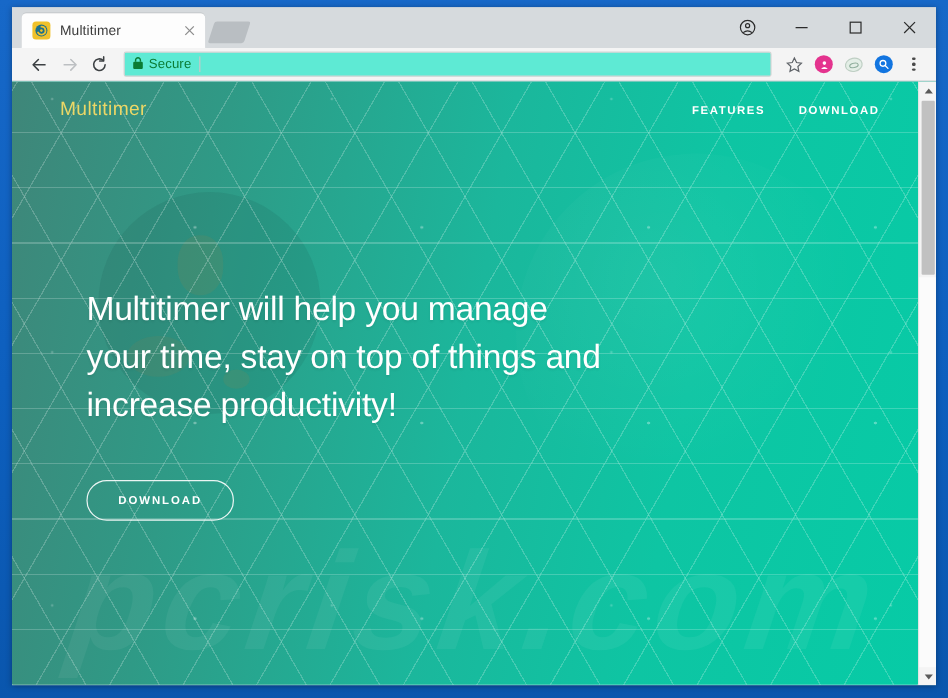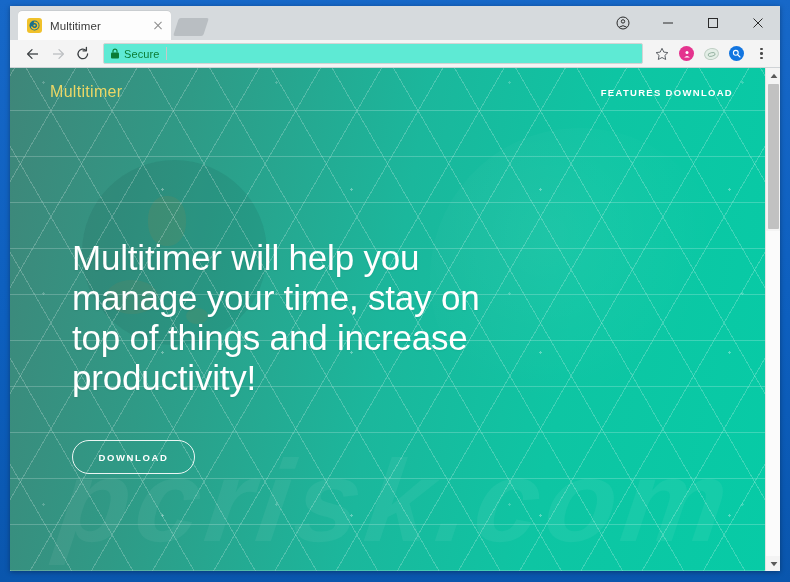--- a/index.html
+++ b/index.html
@@ -299,39 +299,39 @@
     padding: 0 32px 0 40px;
   }
   .brand {
     font-size: 16px;
     color: #ecd766;
     letter-spacing: .3px;
   }
   .site-nav {
     margin-left: auto;
     display: flex;
-    gap: 4px;
+    gap: 28px;
   }
   .nav-link {
     font-size: 9.5px;
     color: #ffffff;
     letter-spacing: 1.3px;
     font-weight: bold;
     white-space: nowrap;
   }
 
   
   .hero {
     position: absolute;
     left: 62px;
     top: 170px;
     width: 430px;
   }
   .hero-title {
-    font-size: 35px;
+    font-size: 28px;
     line-height: 40px;
     color: #ffffff;
     font-weight: normal;
     letter-spacing: -.2px;
     text-shadow: 0 1px 2px rgba(0,0,0,.07);
   }
   .hero-cta {
     display: inline-flex;
     align-items: center;
     justify-content: center;

